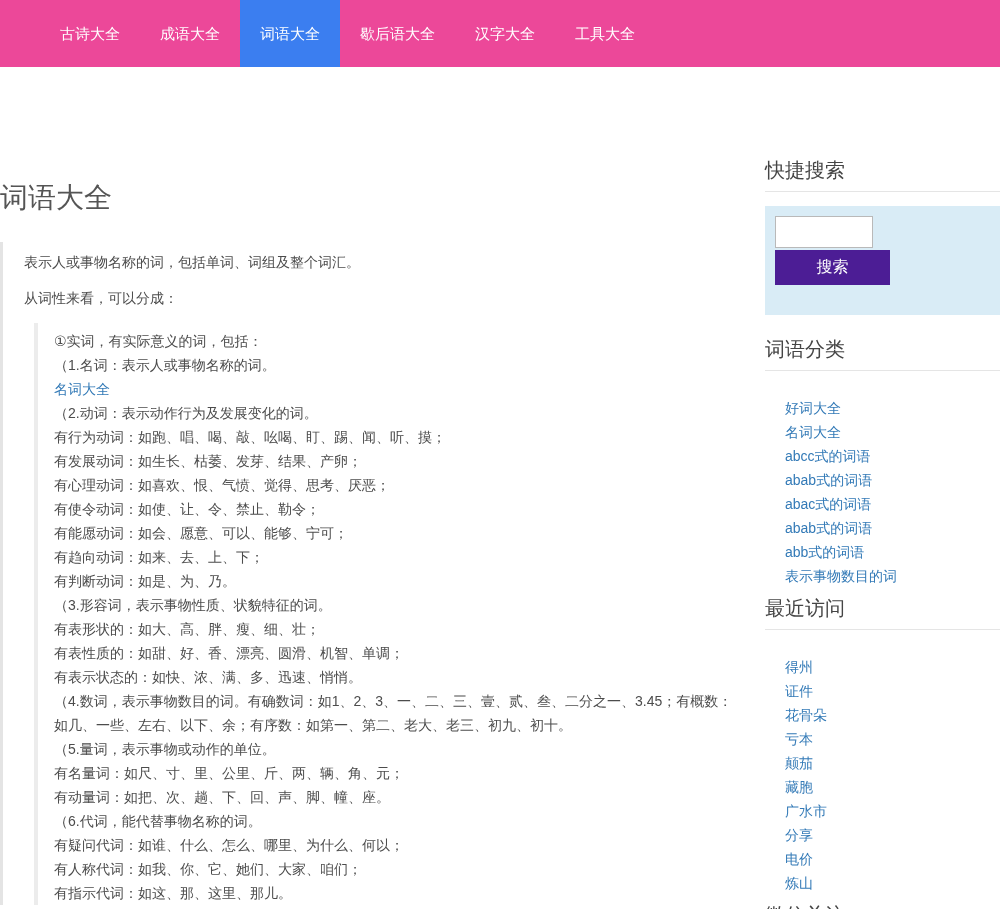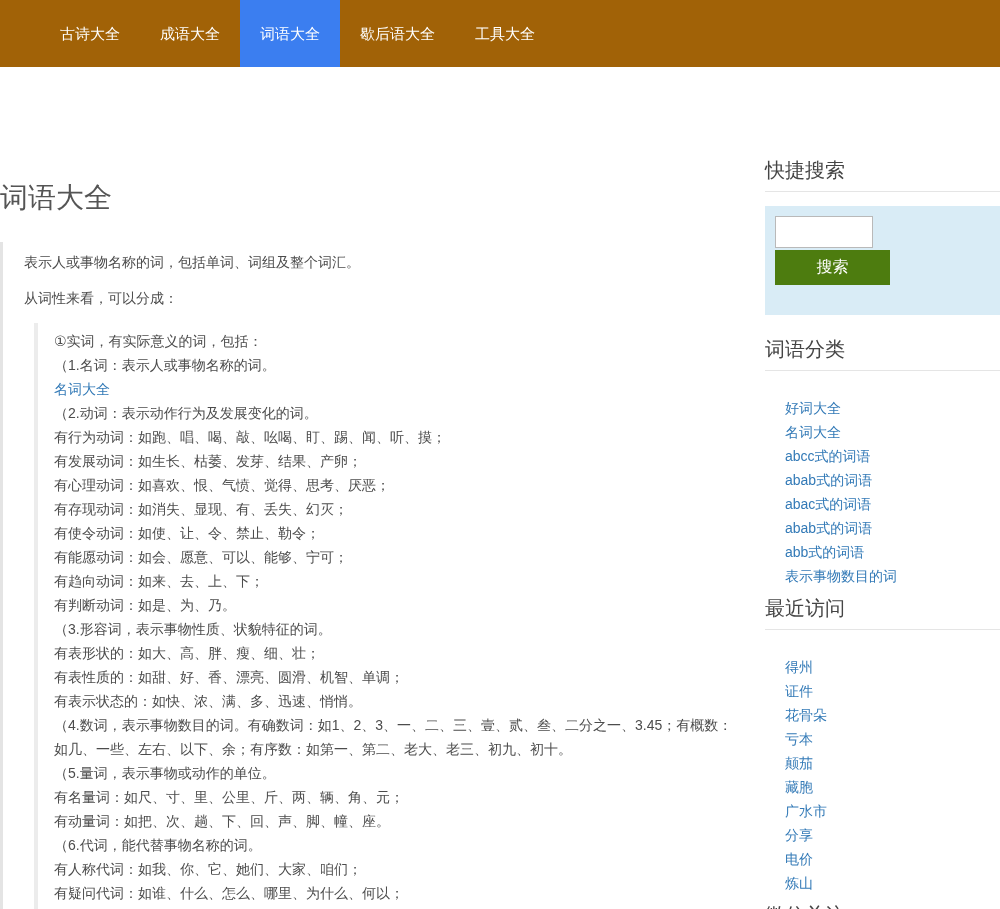--- a/index.html
+++ b/index.html
@@ -12,21 +12,21 @@
     position: relative;
     width: 1000px;
     height: 909px;
     overflow: hidden;
     background: #fff;
   }
 
   
   .topnav {
     height: 67px;
-    background: #a16207;
+    background: #ec4899;
     display: flex;
     padding-left: 40px;
   }
   .topnav ul {
     display: flex;
     margin: 0; padding: 0;
     list-style: none;
   }
   .nav-item {
     color: #ffffff;
@@ -107,21 +107,21 @@
     border: 1px solid #b9b9b9;
     background: #ffffff;
     font-size: 14px;
     padding: 0 4px;
   }
   .search-btn {
     display: block;
     margin-top: 2px;
     width: 115px;
     height: 35px;
-    background: #4d7c0f;
+    background: #4c1d95;
     color: #ffffff;
     border: none;
     font-size: 16px;
     cursor: pointer;
   }
   .side-section-categories { margin-top: 22px; }
   .side-section-recent { margin-top: 8px; }
   .side-list {
     margin: 25px 0 0 0;
     padding: 0 0 0 20px;
@@ -135,53 +135,53 @@
 <body>
 
 <div id="page">
 
   <nav class="topnav">
     <ul id="nav-list">
         <li class="nav-item">古诗大全</li>
         <li class="nav-item">成语大全</li>
         <li class="nav-item active">词语大全</li>
         <li class="nav-item">歇后语大全</li>
+        <li class="nav-item">汉字大全</li>
         <li class="nav-item">工具大全</li>
       </ul>
   </nav>
 
   <main class="main">
     <h1 class="page-title">词语大全</h1>
     <blockquote class="outer-quote">
       <p class="intro-p">表示人或事物名称的词，包括单词、词组及整个词汇。</p>
       <p class="intro-p">从词性来看，可以分成：</p>
       <blockquote class="inner-quote" id="body-lines">
           <p class="body-line">①实词，有实际意义的词，包括：</p>
           <p class="body-line">（1.名词：表示人或事物名称的词。</p>
           <p class="body-line"><a class="text-link" href="#">名词大全</a></p>
           <p class="body-line">（2.动词：表示动作行为及发展变化的词。</p>
           <p class="body-line">有行为动词：如跑、唱、喝、敲、吆喝、盯、踢、闻、听、摸；</p>
           <p class="body-line">有发展动词：如生长、枯萎、发芽、结果、产卵；</p>
           <p class="body-line">有心理动词：如喜欢、恨、气愤、觉得、思考、厌恶；</p>
-          <p class="body-line">有存现动词：如消失、显现、有、丢失、幻灭；</p>
           <p class="body-line">有使令动词：如使、让、令、禁止、勒令；</p>
           <p class="body-line">有能愿动词：如会、愿意、可以、能够、宁可；</p>
           <p class="body-line">有趋向动词：如来、去、上、下；</p>
           <p class="body-line">有判断动词：如是、为、乃。</p>
           <p class="body-line">（3.形容词，表示事物性质、状貌特征的词。</p>
           <p class="body-line">有表形状的：如大、高、胖、瘦、细、壮；</p>
           <p class="body-line">有表性质的：如甜、好、香、漂亮、圆滑、机智、单调；</p>
           <p class="body-line">有表示状态的：如快、浓、满、多、迅速、悄悄。</p>
           <p class="body-line">（4.数词，表示事物数目的词。有确数词：如1、2、3、一、二、三、壹、贰、叁、二分之一、3.45；有概数：如几、一些、左右、以下、余；有序数：如第一、第二、老大、老三、初九、初十。</p>
           <p class="body-line">（5.量词，表示事物或动作的单位。</p>
           <p class="body-line">有名量词：如尺、寸、里、公里、斤、两、辆、角、元；</p>
           <p class="body-line">有动量词：如把、次、趟、下、回、声、脚、幢、座。</p>
           <p class="body-line">（6.代词，能代替事物名称的词。</p>
+          <p class="body-line">有疑问代词：如谁、什么、怎么、哪里、为什么、何以；</p>
           <p class="body-line">有人称代词：如我、你、它、她们、大家、咱们；</p>
-          <p class="body-line">有疑问代词：如谁、什么、怎么、哪里、为什么、何以；</p>
           <p class="body-line">有指示代词：如这、那、这里、那儿。</p>
         </blockquote>
     </blockquote>
   </main>
 
   <aside class="sidebar">
 
     <section class="side-section-search">
       <h2 class="side-heading">快捷搜索</h2>
       <div class="search-panel">

